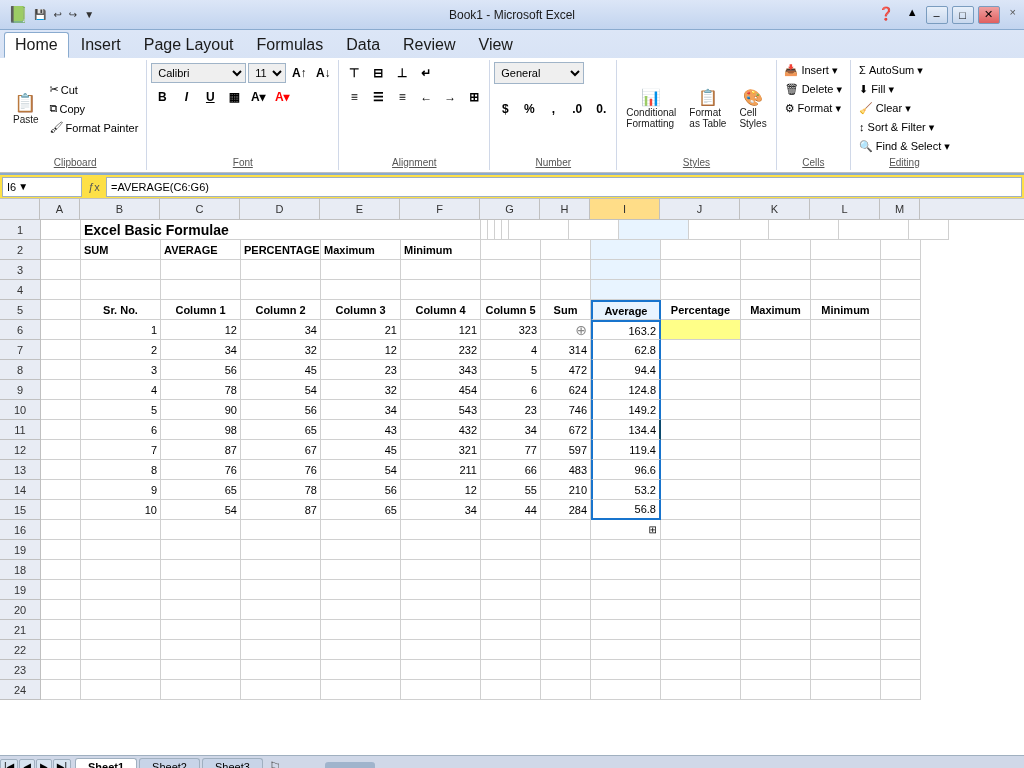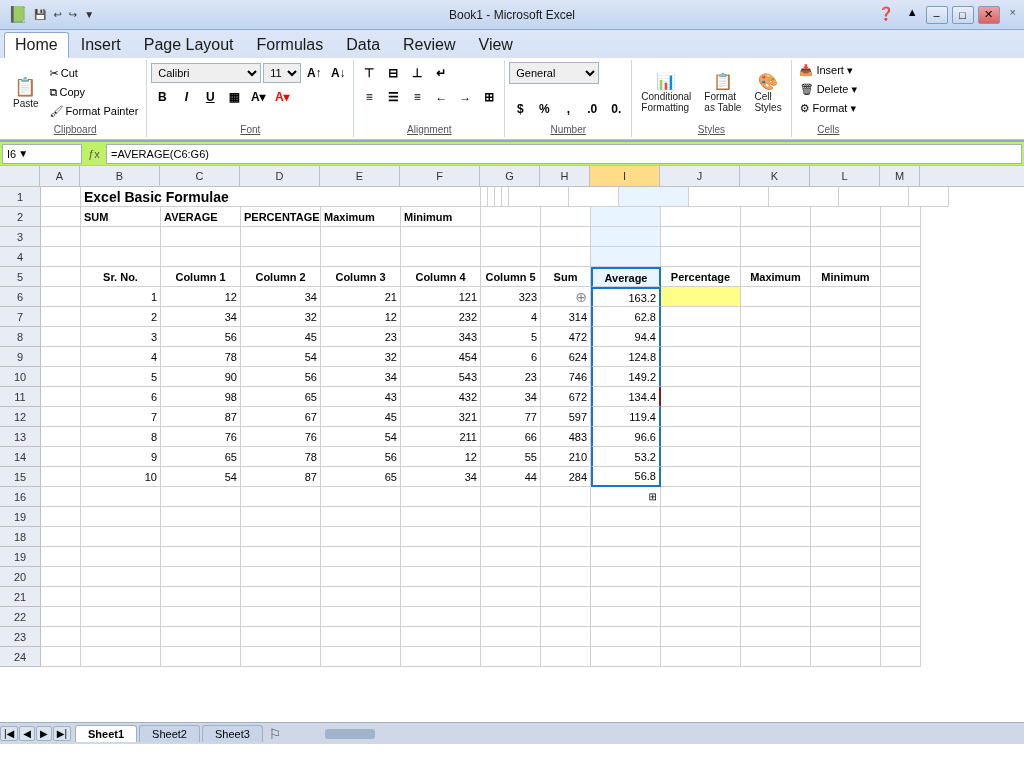--- a/index.html
+++ b/index.html
@@ -91,21 +91,21 @@
       padding: 1px 3px;
       cursor: pointer;
       border: 1px solid transparent;
       border-radius: 2px;
       font-size: 11px;
       gap: 2px;
     }
 
     
     .font-select {
-      width: 110px;
+      width: 95px;
       height: 20px;
       font-size: 11px;
       border: 1px solid #a0b4c8;
       padding: 0 2px;
     }
     .font-size-select {
       width: 38px;
       height: 20px;
       font-size: 11px;
       border: 1px solid #a0b4c8;
@@ -130,21 +130,21 @@
       border: 1px solid #a0b4c8;
       padding: 0 2px;
     }
 
     
     .formula-bar {
       display: flex;
       align-items: center;
       height: 24px;
       border-bottom: 1px solid #c0c0c0;
-      background: #bef264;
+      background: #fde047;
       padding: 0 2px;
     }
     .cell-ref-box {
       width: 80px;
       height: 20px;
       border: 1px solid #a0b0c0;
       font-size: 11px;
       padding: 0 4px;
       background: white;
       display: flex;
@@ -410,20 +410,30 @@
 
     <div class="ribbon-group">
       <div style="display:flex;flex-direction:column;gap:2px;">
         <div class="ribbon-small-btn">📥 Insert ▾</div>
         <div class="ribbon-small-btn">🗑 Delete ▾</div>
         <div class="ribbon-small-btn">⚙ Format ▾</div>
       </div>
       <div class="ribbon-group-label">Cells</div>
     </div>
 
+    <div class="ribbon-group">
+      <div style="display:flex;flex-direction:column;gap:2px;">
+        <div class="ribbon-small-btn">Σ AutoSum ▾</div>
+        <div class="ribbon-small-btn">⬇ Fill ▾</div>
+        <div class="ribbon-small-btn">🧹 Clear ▾</div>
+        <div class="ribbon-small-btn">↕ Sort &amp; Filter ▾</div>
+        <div class="ribbon-small-btn">🔍 Find &amp; Select ▾</div>
+      </div>
+      <div class="ribbon-group-label">Editing</div>
+    </div>
   </div>
 </div>
 
 <div class="formula-bar">
   <div class="cell-ref-box">
     <span>I6</span>
     <span style="font-size:10px;margin-left:2px;">▼</span>
   </div>
   <span class="formula-icon">ƒx</span>
   <input class="formula-input" type="text" value="=AVERAGE(C6:G6)" style="">
@@ -643,21 +653,21 @@
 
       <div class="grid-row">
         <div class="grid-cell col-a"></div>
         <div class="grid-cell col-b right">6</div>
         <div class="grid-cell col-c right">98</div>
         <div class="grid-cell col-d right">65</div>
         <div class="grid-cell col-e right">43</div>
         <div class="grid-cell col-f right">432</div>
         <div class="grid-cell col-g right">34</div>
         <div class="grid-cell col-h right">672</div>
-        <div class="grid-cell col-i right" style="border-left:2px solid #1874cd;border-right:2px solid #7f1d1d;">134.4</div>
+        <div class="grid-cell col-i right" style="border-left:2px solid #1874cd;border-right:2px solid #0c4a6e;">134.4</div>
         <div class="grid-cell col-j"></div>
         <div class="grid-cell col-k"></div>
         <div class="grid-cell col-l"></div>
         <div class="grid-cell col-m"></div>
       </div>
 
       <div class="grid-row">
         <div class="grid-cell col-a"></div>
         <div class="grid-cell col-b right">7</div>
         <div class="grid-cell col-c right">87</div>

